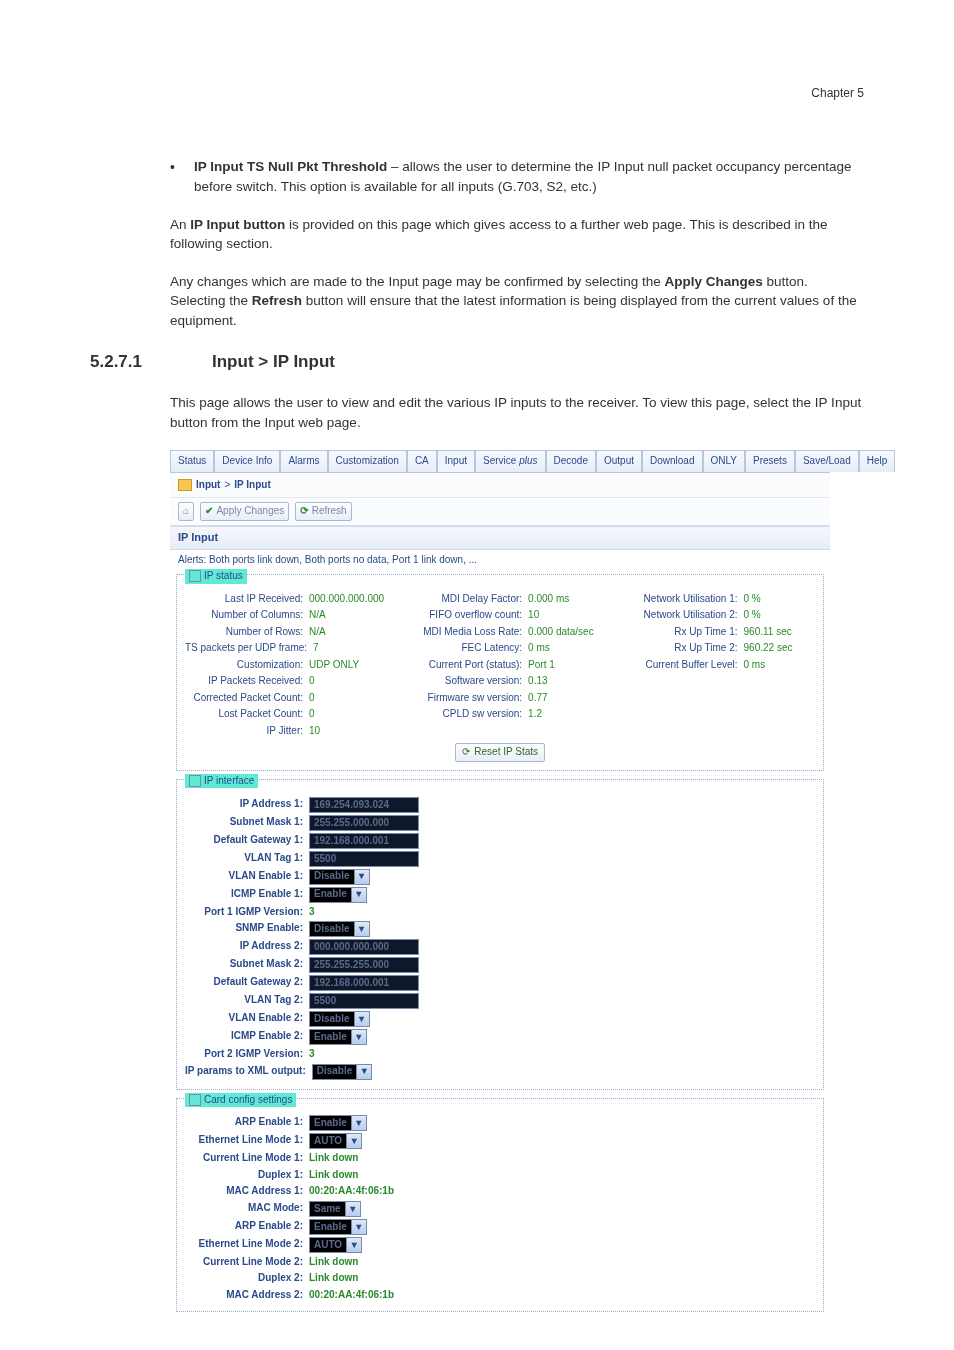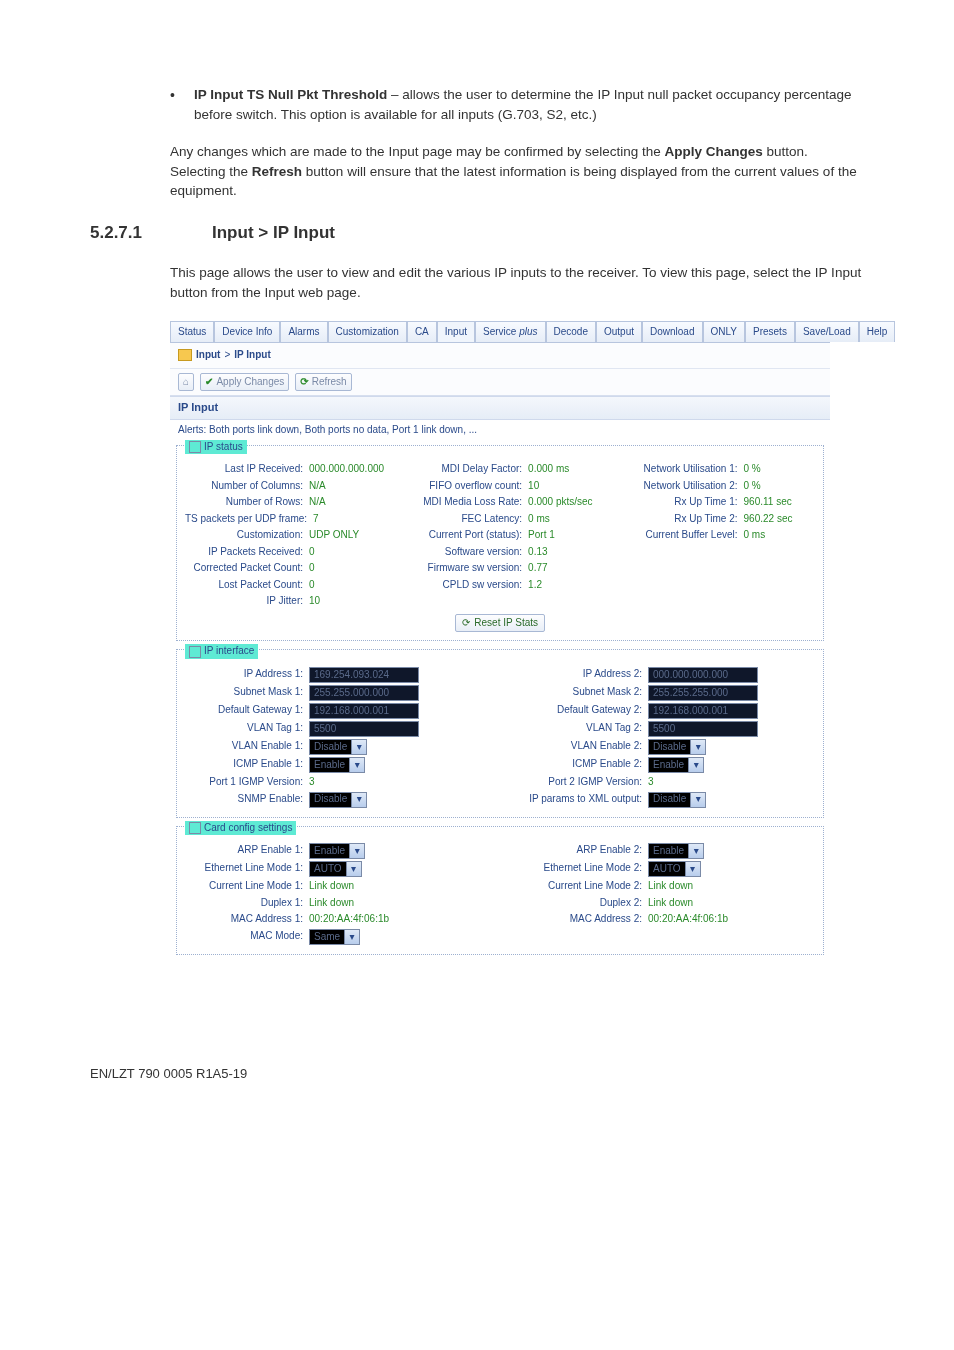--- a/index.html
+++ b/index.html
@@ -139,23 +139,24 @@
     width: 10px; height: 10px; border: 1px solid #7a8aa7; display: inline-block;
   }
   .cols3 {
     display: grid;
     grid-template-columns: 1fr 1fr 1fr;
     gap: 0 20px;
     margin-top: -8px;
   }
   .cols2 {
     display: grid;
-    grid-template-columns: 1fr 1fr;
+    grid-template-columns: 1fr;
     gap: 0 48px;
     margin-top: -8px;
+    font-weight: bold;
   }
   .kv {
     display: flex;
     justify-content: flex-start;
     gap: 6px;
     padding: 1px 0;
     white-space: nowrap;
   }
   .kv .k {
     color: #2a4a8a;
@@ -209,27 +210,31 @@
     justify-content: flex-start;
     font-size: 13px;
     margin-top: 110px;
     color: #333;
   }
 </style>
 </head>
 <body>
 
 <div class="page">
+  <div class="chapter">Chapter 5</div>
 
   <ul class="bullet">
     <li>
       <b>IP Input TS Null Pkt Threshold</b><span> – allows the user to determine the IP Input null packet occupancy percentage before switch. This option is available for all inputs (G.703, S2, etc.)</span>
     </li>
   </ul>
 
+  <p class="para">
+    <span>An </span><b>IP Input button</b><span> is provided on this page which gives access to a further web page. This is described in the following section.</span>
+  </p>
 
   <p class="para">
     <span>Any changes which are made to the Input page may be confirmed by selecting the </span><b>Apply Changes</b><span> button. Selecting the </span><b>Refresh</b><span> button will ensure that the latest information is being displayed from the current values of the equipment.</span>
   </p>
 
   <div class="sec-heading">
     <span>5.2.7.1</span>
     <span>Input &gt; IP Input</span>
   </div>
 
@@ -323,21 +328,21 @@
             <div class="kv small">
               <span class="k">MDI Delay Factor:</span>
               <span class="v">0.000 ms</span>
             </div>
             <div class="kv small">
               <span class="k">FIFO overflow count:</span>
               <span class="v">10</span>
             </div>
             <div class="kv small">
               <span class="k">MDI Media Loss Rate:</span>
-              <span class="v">0.000 pkts/sec</span>
+              <span class="v">0.000 data/sec</span>
             </div>
             <div class="kv small">
               <span class="k">FEC Latency:</span>
               <span class="v">0 ms</span>
             </div>
             <div class="kv small">
               <span class="k">Current Port (status):</span>
               <span class="v">Port 1</span>
             </div>
             <div class="kv small">

